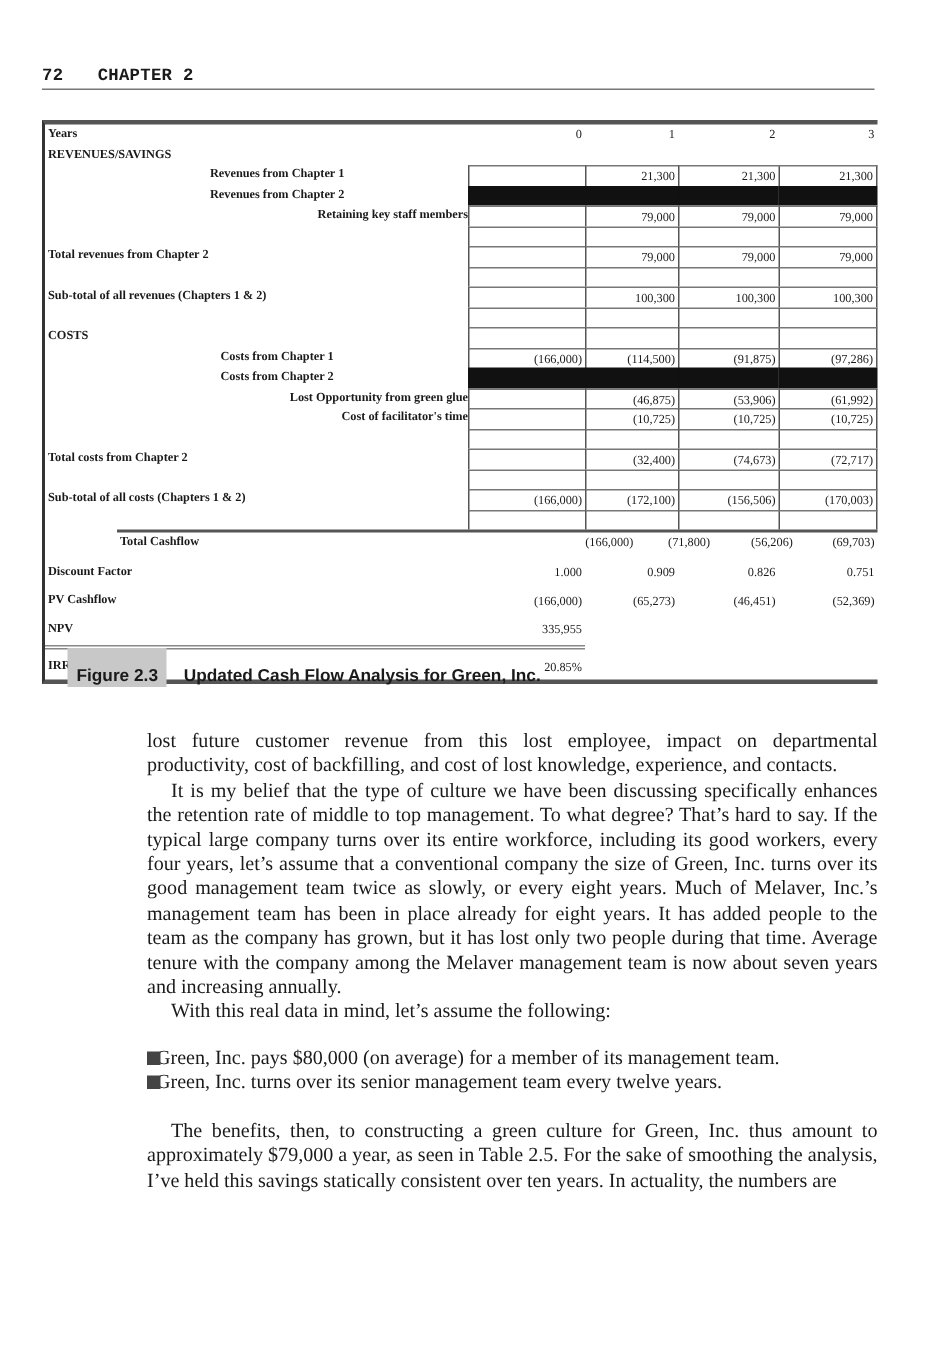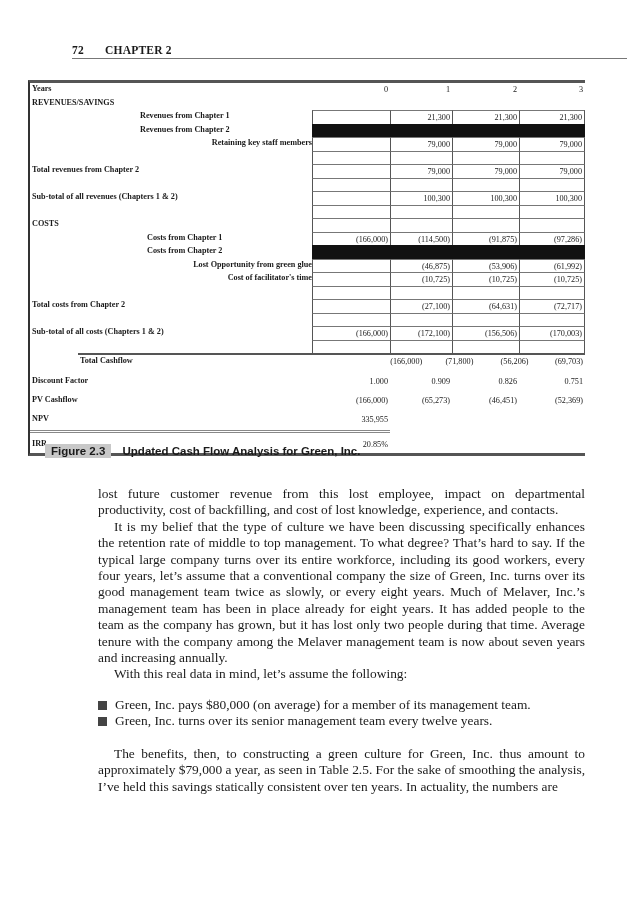--- a/index.html
+++ b/index.html
@@ -2,22 +2,22 @@
 <html><head>
   <meta charset="utf-8">
   <style>
     html, body { margin: 0; padding: 0; }
     body {
       width: 629px; height: 900px; background: #ffffff; position: relative;
       font-family: "Liberation Serif", serif; color: #1a1a1a; overflow: hidden;
     }
     .running-head {
       position: absolute; left: 28px; top: 44px; width: 555px;
-      font-family: Liberation Serif, serif; font-weight: bold; font-size: 11.5px;
-      border-bottom: 1px solid #777; padding-bottom: 2px; letter-spacing: 0.2px; margin-left: 44px;
+      font-family: Liberation Mono, monospace; font-weight: bold; font-size: 11.5px;
+      border-bottom: 1px solid #777; padding-bottom: 2px; letter-spacing: 0.2px;
     }
     .running-head .pg { display: inline-block; width: 30px; }
 
     
     .cf-table {
       position: absolute; left: 28px; top: 80px; width: 555px;
       border-top: 3px solid #555; border-bottom: 3px solid #555; border-left: 2px solid #333;
       font-size: 8.2px; font-weight: bold;
     }
     .row { position: relative; height: 13.5px; }
@@ -31,30 +31,30 @@
     .grid .c3 { border-right: 1px solid #555; }
     .black .c { background: #111; border-left: 1px solid #111; }
     .sep-top { border-top: 2px solid #555; margin-left: 48px; }
     .double-line { border-top: 3px double #888; }
     .head-row .c { font-weight: normal; }
 
     .caption {
       position: absolute; left: 45px; top: 445px;
       font-family: "Liberation Sans", sans-serif; font-size: 11.5px; font-weight: bold;
     }
-    .caption .fig { background: #c8c8c8; padding: 1px 6px 1px 6px; margin-right: 8px; }
+    .caption .fig { background: #c8c8c8; padding: 13px 6px 1px 6px; margin-right: 8px; }
 
     .body-text {
       position: absolute; left: 98px; top: 486px; width: 487px;
       font-size: 13.4px; line-height: 16.4px; text-align: justify;
     }
     .body-text p { margin: 0; }
     .body-text p.indent { text-indent: 16px; }
     .body-text ul { list-style: none; margin: 14px 0 16px 0; padding: 0; }
-    .body-text li { position: relative; padding-left: 17px; }
+    .body-text li { position: relative; padding-left: 6px; }
     .body-text li .bullet { position: absolute; left: 0; top: 4px; width: 9px; height: 9px; background: #444; }
   </style>
 </head>
 <body>
 
 <div class="running-head">
   <span class="pg">72</span>
   <span>CHAPTER 2</span>
 </div>
 
@@ -191,22 +191,22 @@
         <div class="c c0"></div>
         <div class="c c1"></div>
         <div class="c c2"></div>
         <div class="c c3"></div>
       </div>
   </div>
   <div class="row grid">
     <span class="lbl l0">Total costs from Chapter 2</span>
     <div class="cells">
       <div class="c c0"></div>
-      <div class="c c1">(27,100)</div>
-      <div class="c c2">(64,631)</div>
+      <div class="c c1">(32,400)</div>
+      <div class="c c2">(74,673)</div>
       <div class="c c3">(72,717)</div>
     </div>
   </div>
   <div class="row grid">
     <div class="cells">
         <div class="c c0"></div>
         <div class="c c1"></div>
         <div class="c c2"></div>
         <div class="c c3"></div>
       </div>

